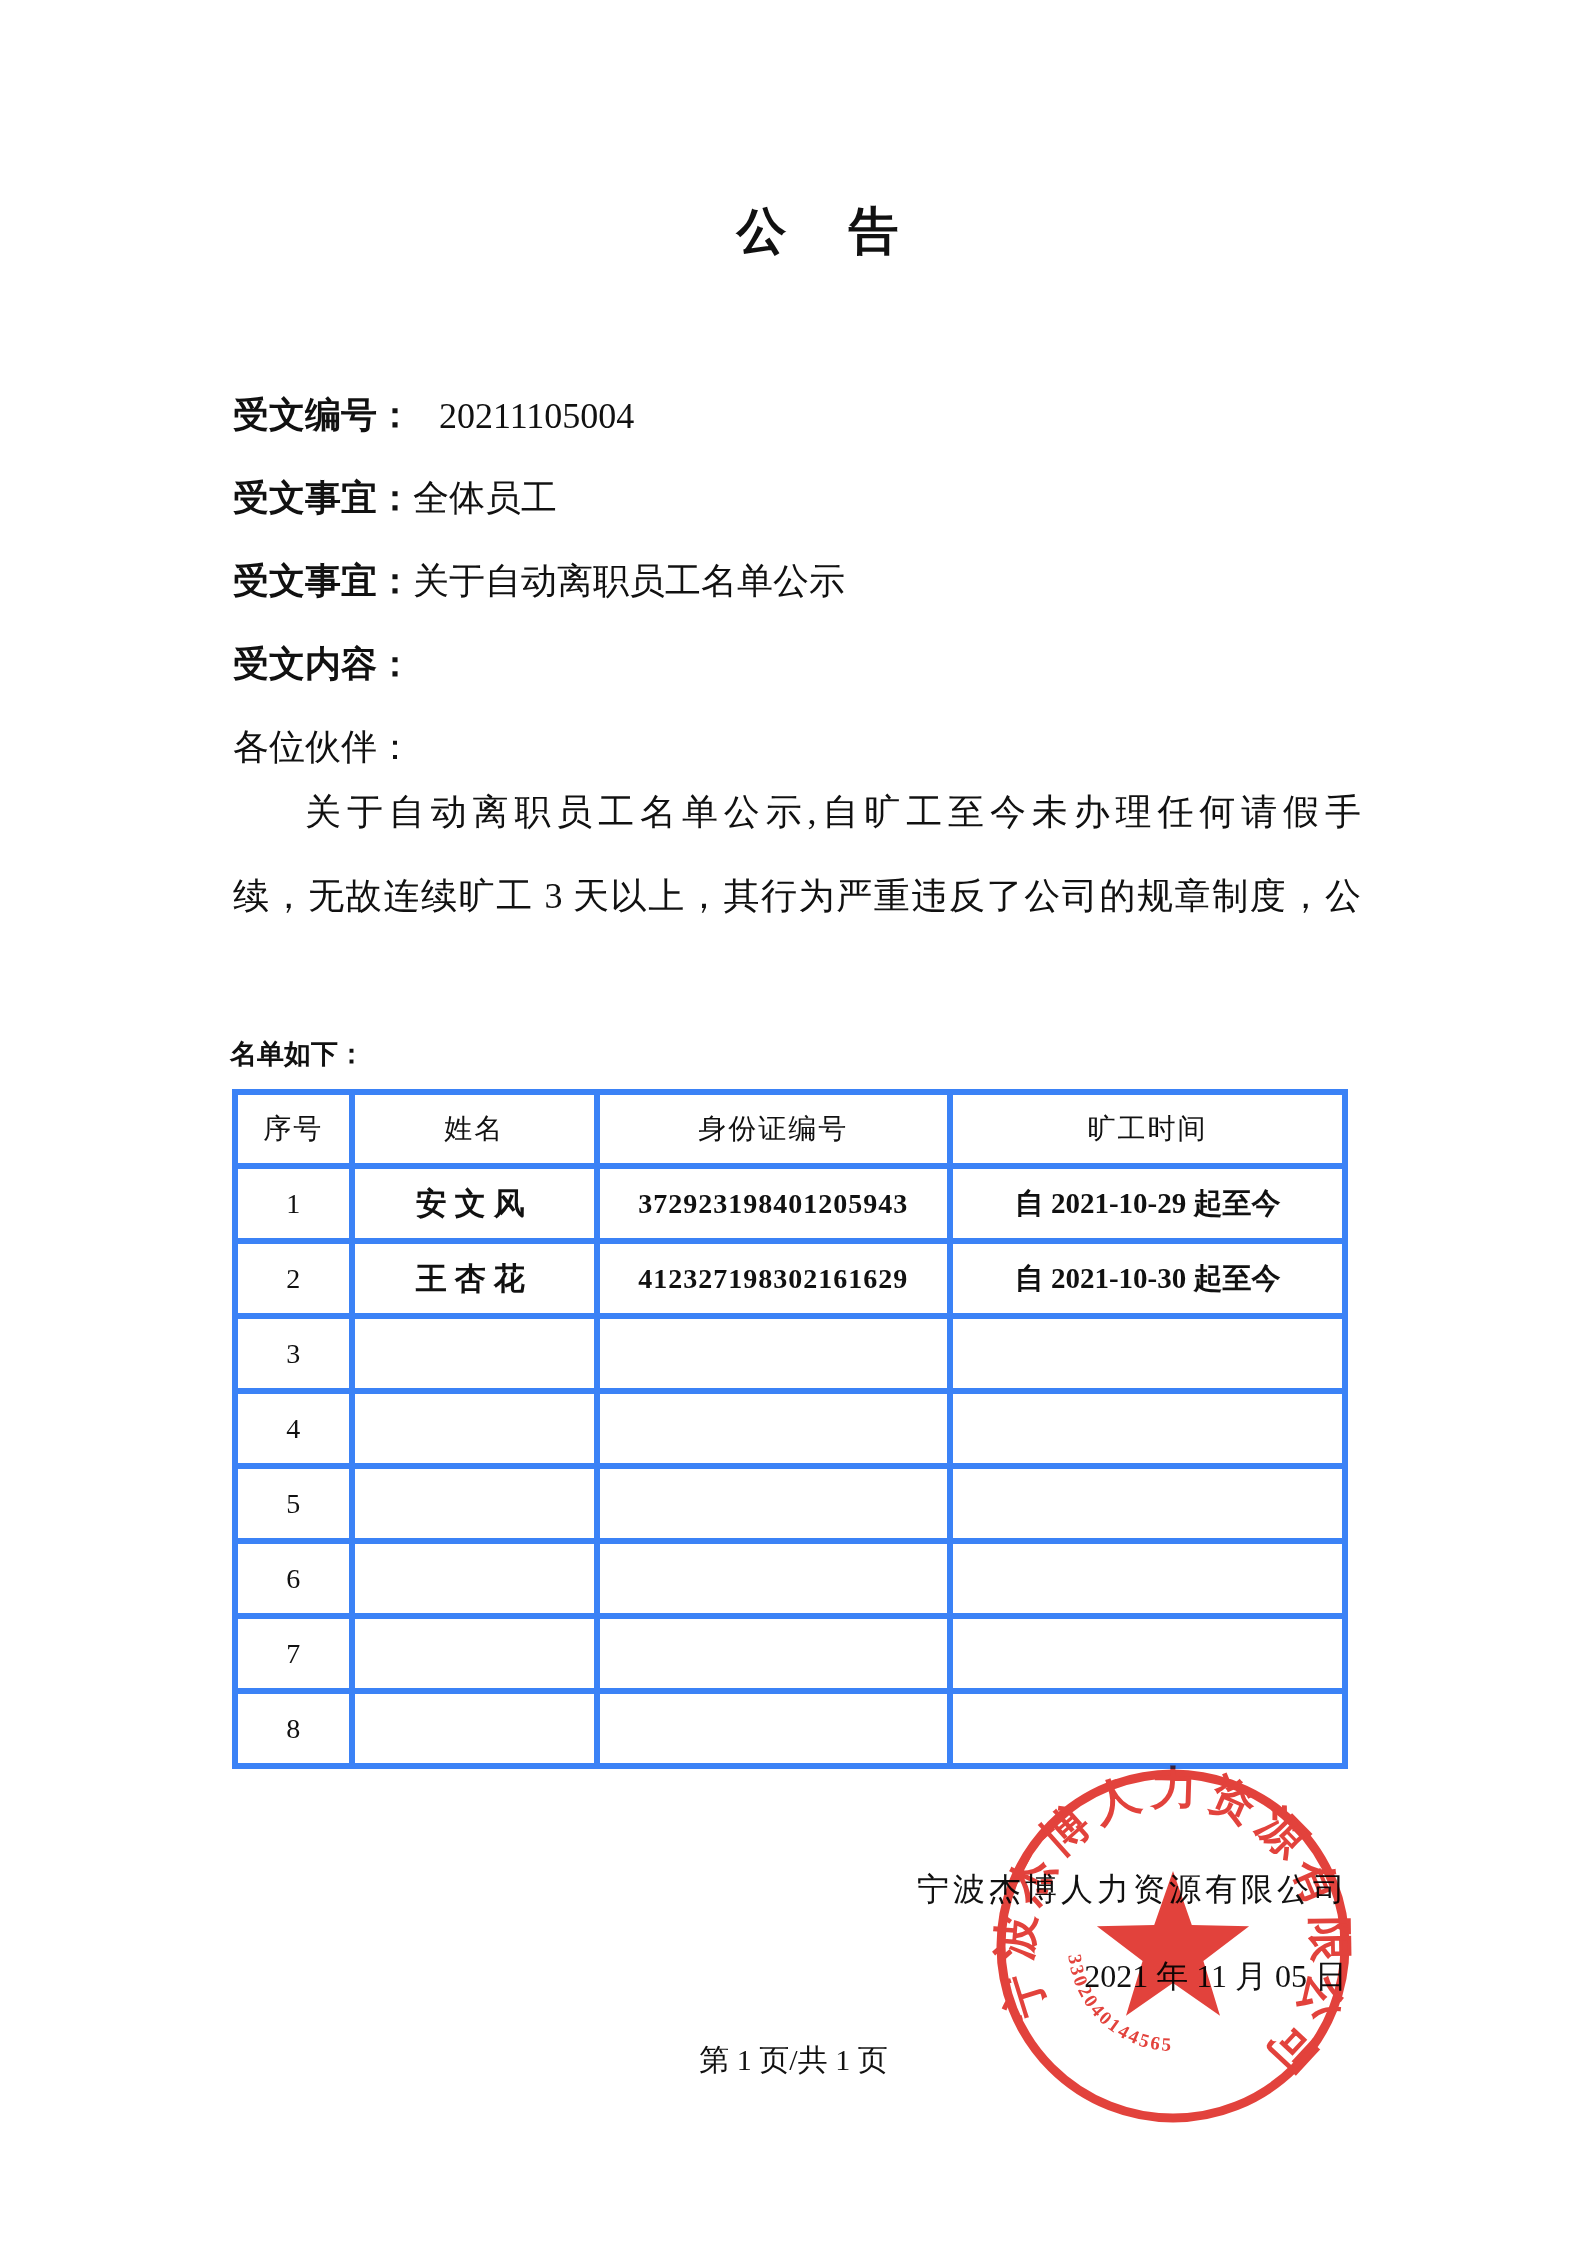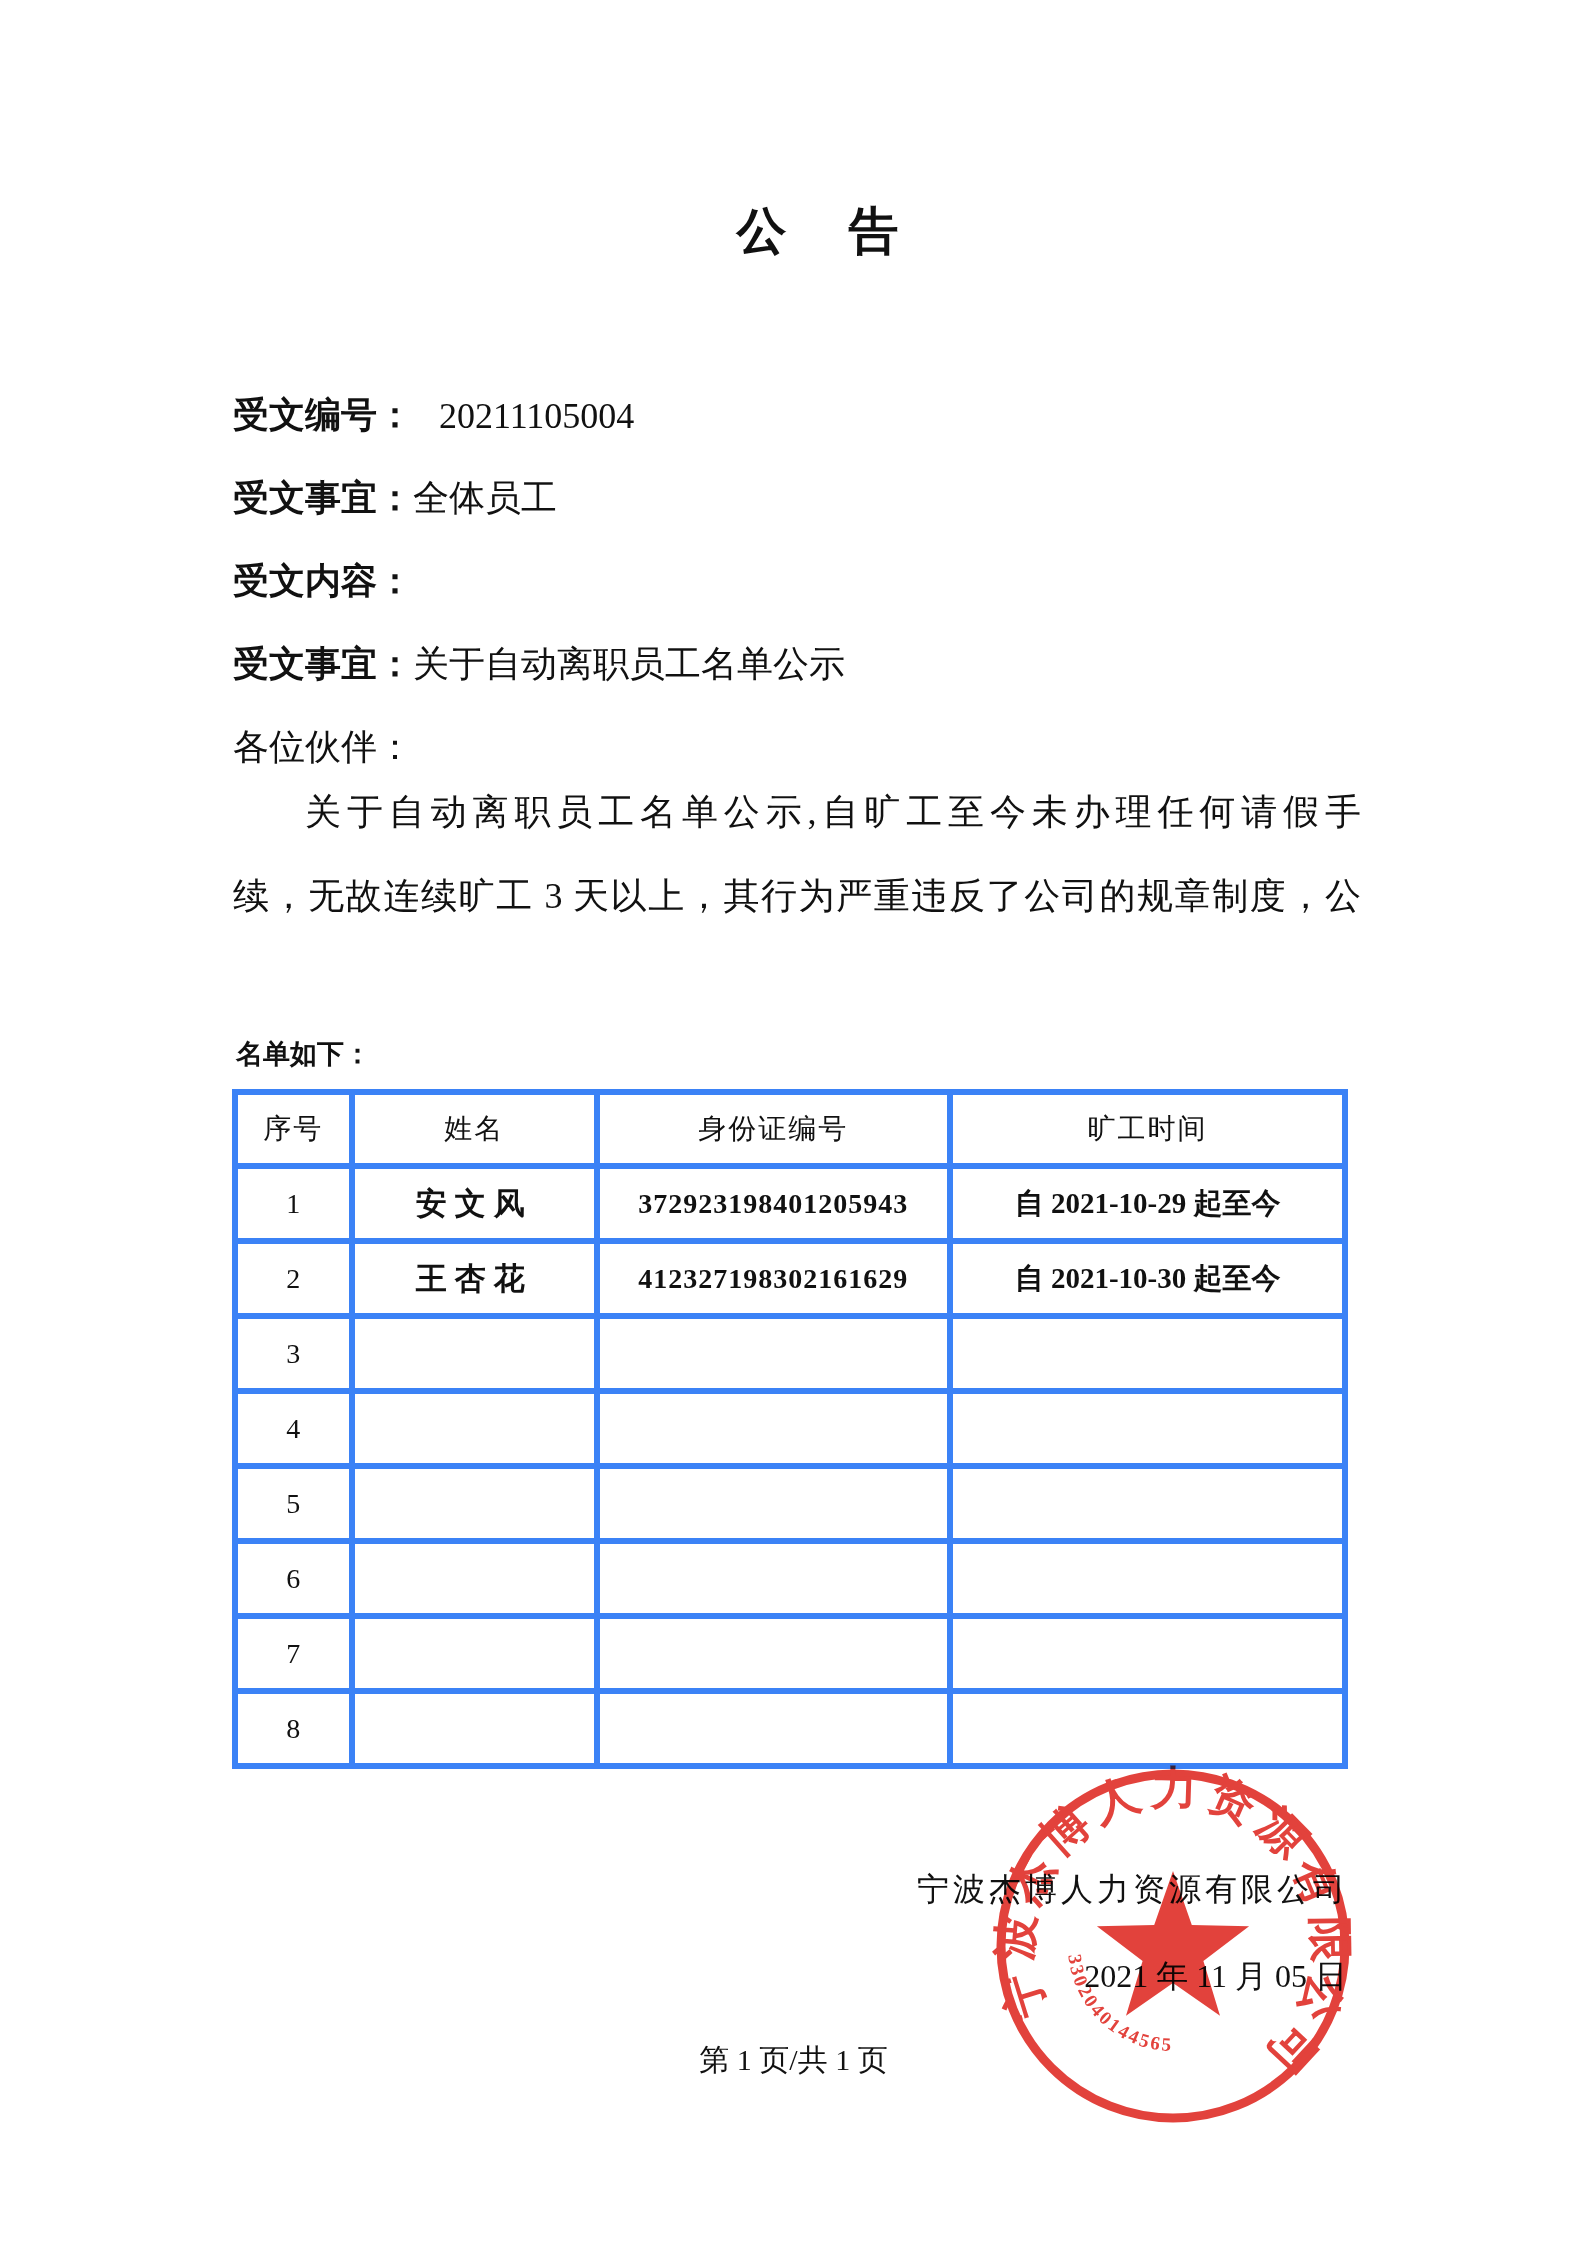--- a/index.html
+++ b/index.html
@@ -35,21 +35,21 @@
     left: 233px; top: 770px;
     width: 1128px;
     font-size: 36px;
   }
   .para-line { line-height: 84px; height: 84px; }
   .para-line.justify { text-align: justify; text-align-last: justify; }
   .para-line.indent { text-indent: 2em; }
 
   .list-intro {
     position: absolute;
-    left: 236px; top: 1036px;
+    left: 230px; top: 1036px;
     font-size: 27px;
     font-weight: bold;
   }
 
   table.roster {
     position: absolute;
     left: 232px; top: 1089px;
     width: 1116px;
     border-collapse: collapse;
     table-layout: fixed;
@@ -111,26 +111,26 @@
   <div class="fields">
     <div class="field-line first">
       <span class="field-label">受文编号：</span>
       <span class="field-value">20211105004</span>
     </div>
     <div class="field-line">
       <span class="field-label">受文事宜：</span>
       <span class="field-value">全体员工</span>
     </div>
     <div class="field-line">
+      <span class="field-label">受文事宜：</span>
+      <span class="field-value">关于自动离职员工名单公示</span>
+    </div>
+    <div class="field-line">
       <span class="field-label">受文内容：</span>
       <span class="field-value"></span>
-    </div>
-    <div class="field-line">
-      <span class="field-label">受文事宜：</span>
-      <span class="field-value">关于自动离职员工名单公示</span>
     </div>
     <div class="field-line">
       <span class="salutation">各位伙伴：</span>
     </div>
   </div>
 
   <div class="para">
     <div class="para-line justify indent">关于自动离职员工名单公示,自旷工至今未办理任何请假手</div>
     <div class="para-line justify">续，无故连续旷工 3 天以上，其行为严重违反了公司的规章制度，公</div>
   </div>

